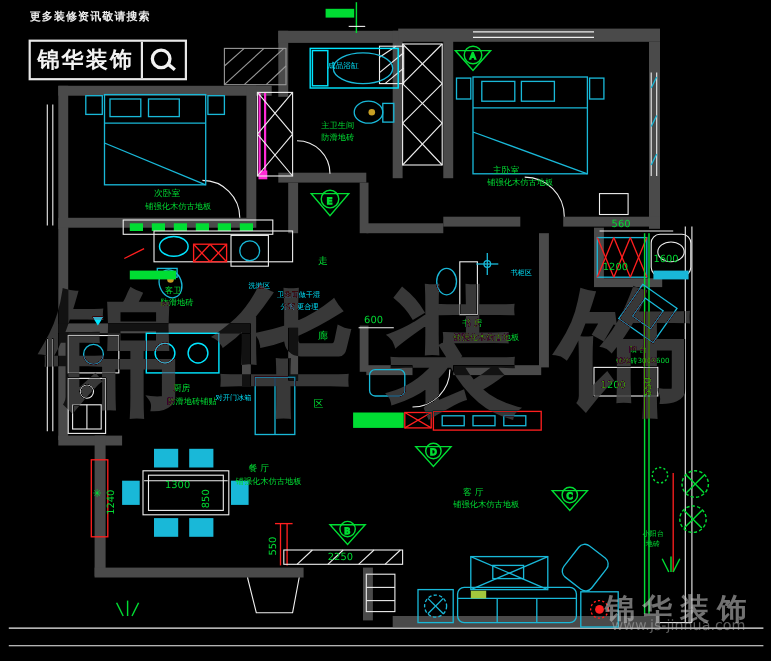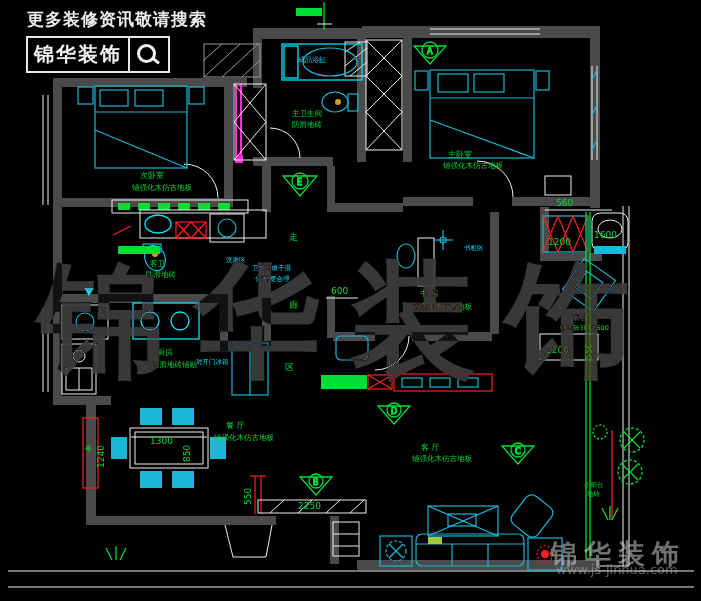--- a/index.html
+++ b/index.html
@@ -17,21 +17,21 @@
   .wall{fill:var(--wall);stroke:none;}
   .c{stroke:var(--cyan);fill:none;stroke-width:1.2;}
   .bc{stroke:var(--bcyan);fill:none;stroke-width:1.3;}
   .g{stroke:var(--green);fill:none;stroke-width:1.3;}
   .r{stroke:var(--red);fill:none;stroke-width:1.2;}
   .m{stroke:var(--magenta);fill:none;stroke-width:2;}
   .tg{fill:var(--green);}
   .tc{fill:var(--bcyan);}
   .gf{fill:var(--green);stroke:none;}
   
-  .tagline{position:absolute;left:27px;top:8px;color:#eee;font-size:17px;font-weight:bold;letter-spacing:1px;}
+  .tagline{position:absolute;left:27px;top:8px;color:#eee;font-size:10px;font-weight:bold;letter-spacing:1px;}
   .logobox{position:absolute;left:26px;top:36px;width:140px;height:33px;border:2px solid #e8e8e8;
            display:flex;align-items:center;color:#f2f2f2;}
   .logotext{font-size:20px;font-weight:bold;padding:0 6px;letter-spacing:2px;white-space:nowrap;}
   .logodiv{width:2px;height:33px;background:#e8e8e8;}
   .mag{position:relative;width:34px;height:28px;}
   .mag::before{content:"";position:absolute;left:7px;top:3px;width:13px;height:13px;border:3px solid #f2f2f2;border-radius:50%;}
   .mag::after{content:"";position:absolute;left:21px;top:18px;width:9px;height:3px;background:#f2f2f2;transform:rotate(40deg);}
   
   .wm-center{position:absolute;left:38px;top:238px;font-size:126px;font-weight:bold;color:#383838;
              letter-spacing:30px;white-space:nowrap;mix-blend-mode:difference;pointer-events:none;}

